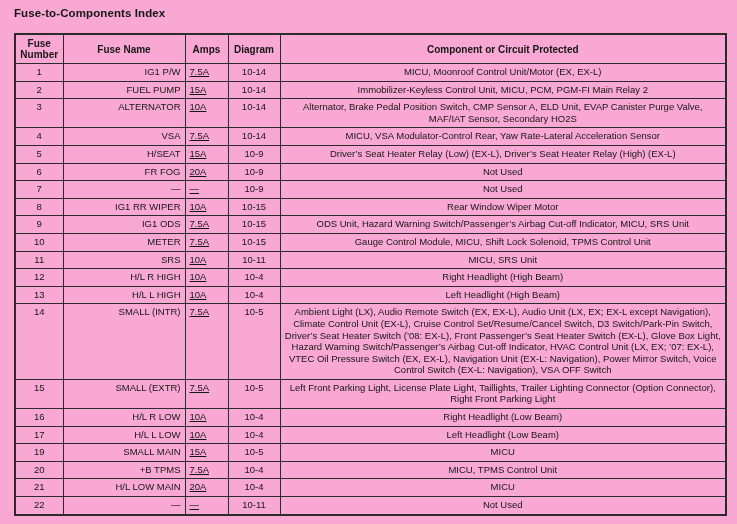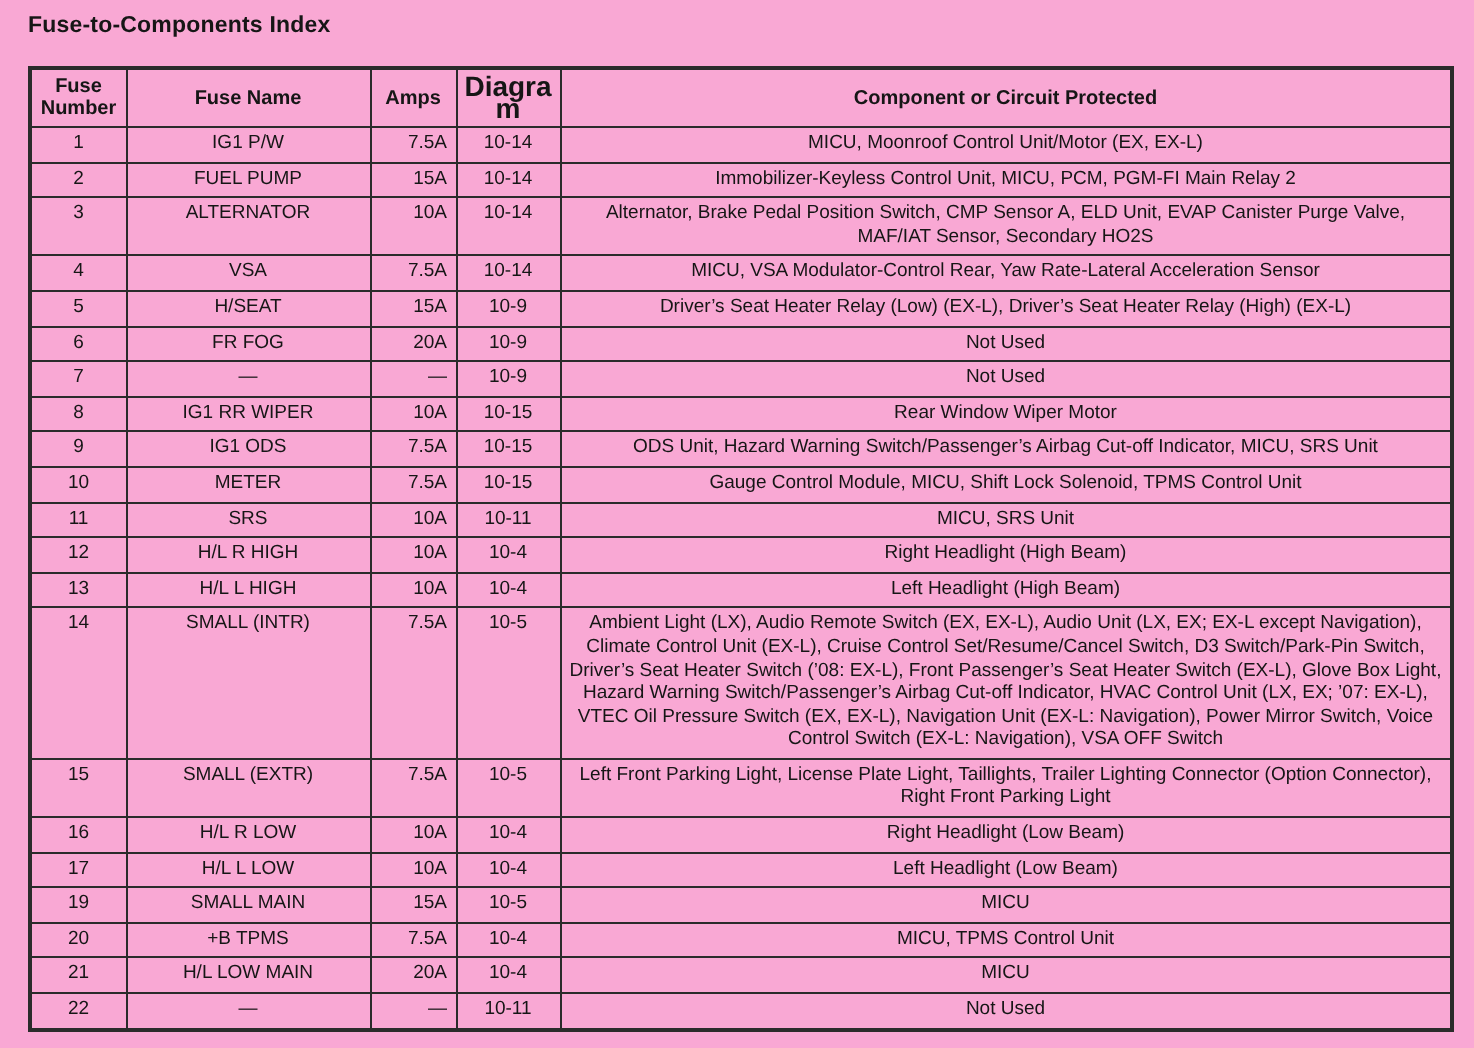--- a/index.html
+++ b/index.html
@@ -44,25 +44,25 @@
   }
   .fuse-table th {
     font-weight: bold;
     text-align: center;
     vertical-align: middle;
     font-size: 10px;
     line-height: 11px;
     height: 24px;
     padding: 2px;
   }
-  .fuse-table th.h-diag { font-size: 14px; }
+  .fuse-table th.h-diag { font-size: 10px; }
   .c-num  { text-align: center; }
-  .c-amps { text-align: right; }
+  .c-amps { text-align: left; text-decoration: underline; }
   .c-diag { text-align: center; }
-  .c-name { text-align: center; padding-left: 8px; }
+  .c-name { text-align: right; padding-left: 8px; }
   .c-comp { text-align: center; padding-left: 6px; padding-right: 5px; }
 </style>
 </head>
 <body>
 
 <div class="page">
   <div class="title">Fuse-to-Components Index</div>
 
   <table class="fuse-table">
     <colgroup>

